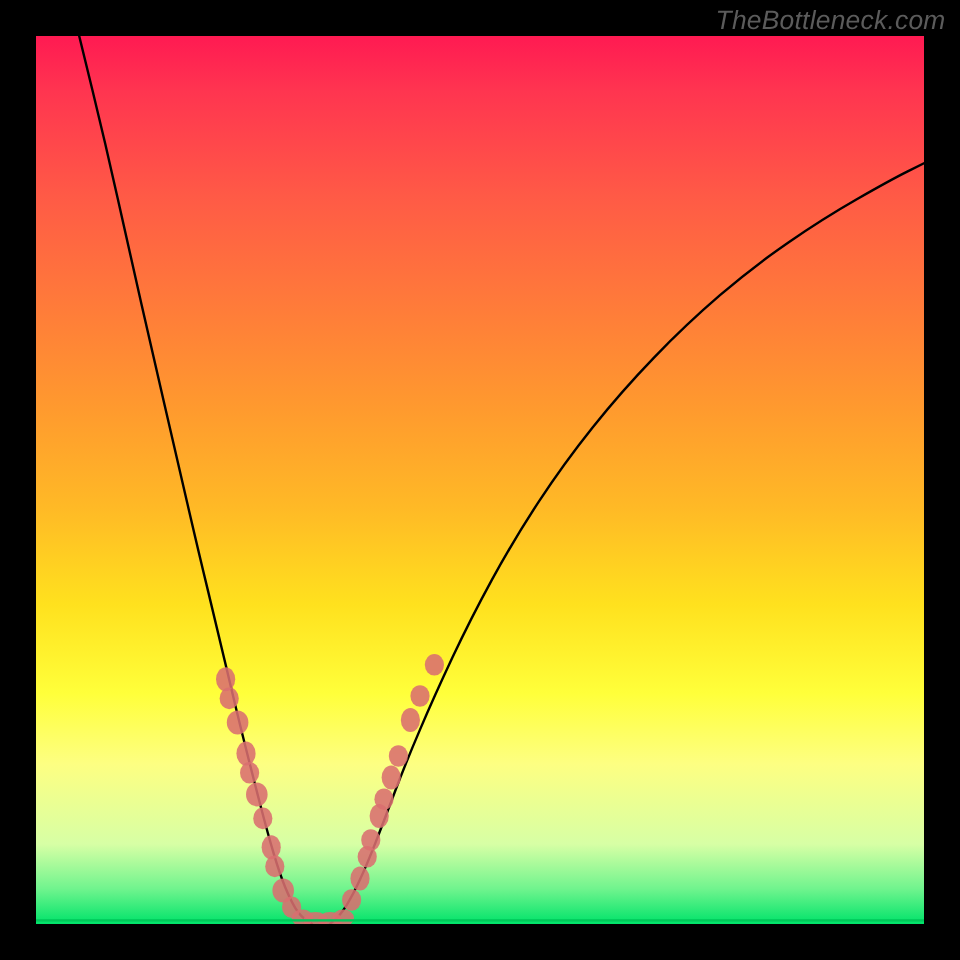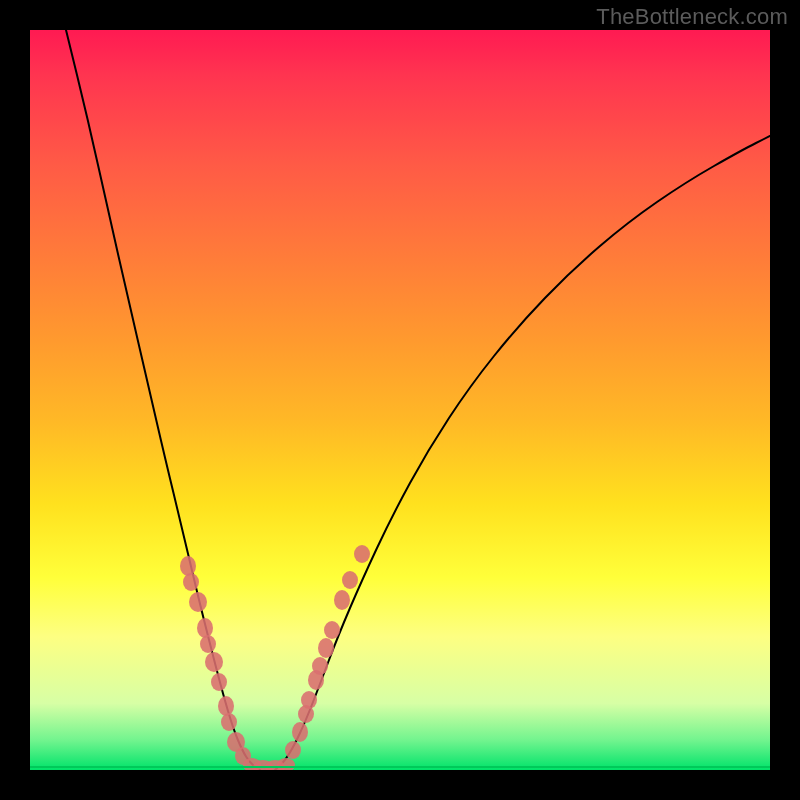--- a/index.html
+++ b/index.html
@@ -21,20 +21,21 @@
   }
   .watermark {
     position: absolute;
     top: 4px;
     right: 12px;
     color: #5b5b5b;
     font-size: 22px;
     font-weight: 400;
     letter-spacing: 0.2px;
     z-index: 10;
+    font-style: italic;
   }
   .plot-area {
     position: absolute;
     left: 30px;
     top: 30px;
     width: 740px;
     height: 740px;
     overflow: hidden;
   }
   .gradient-bg {

